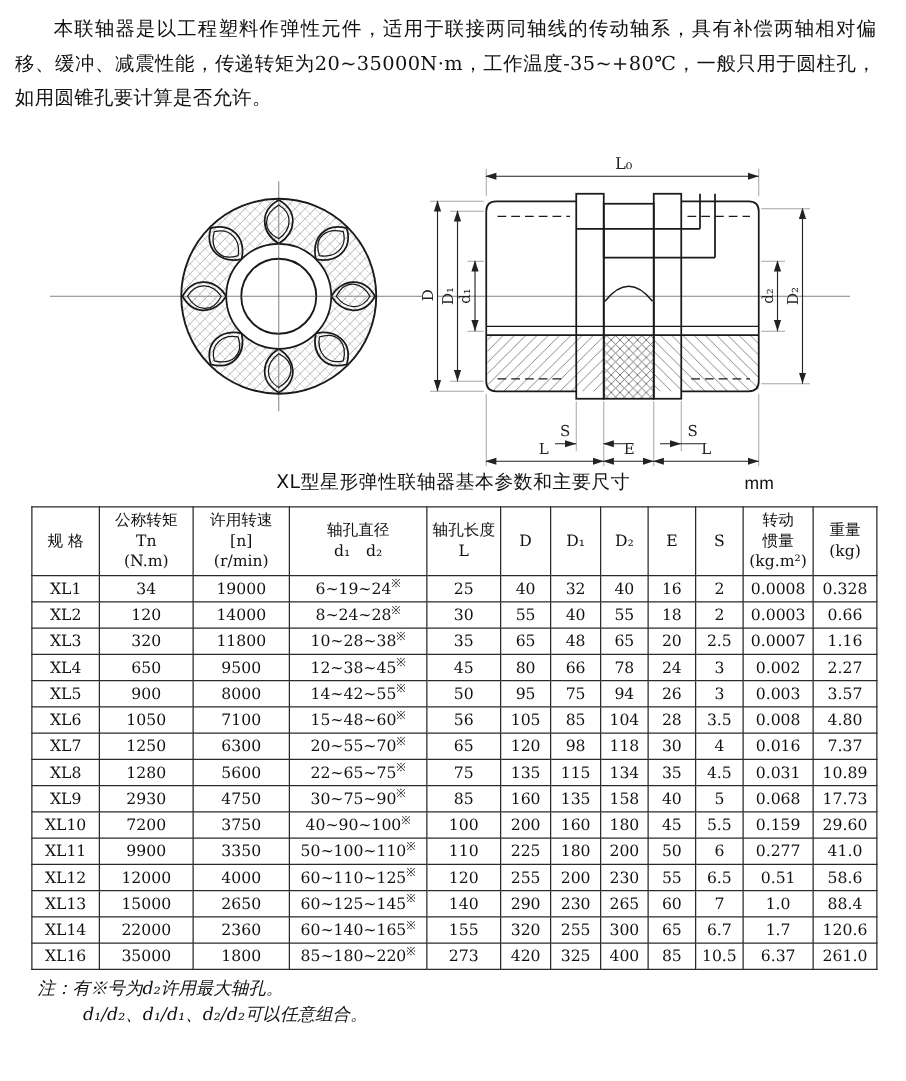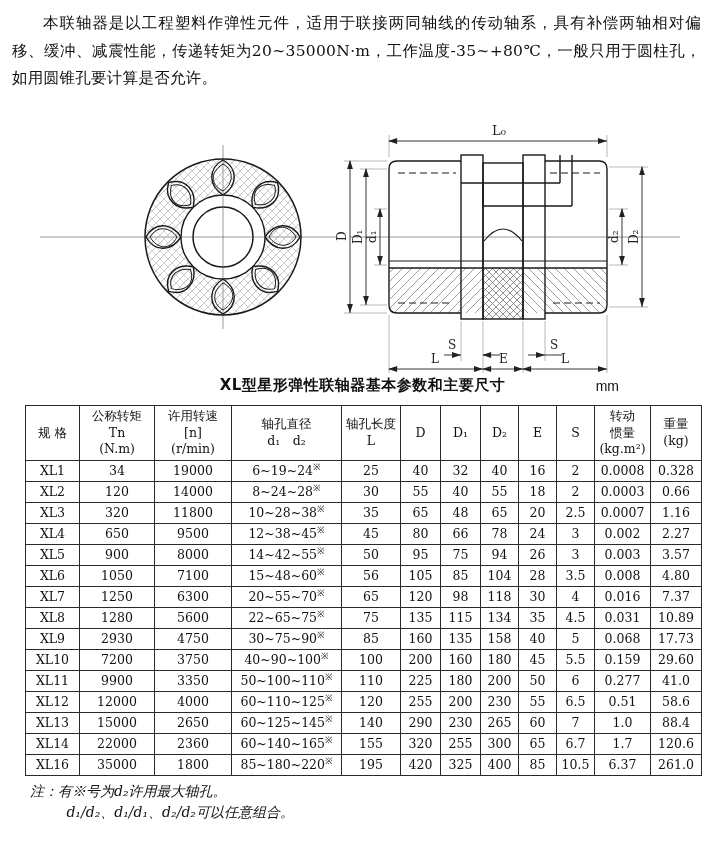--- a/index.html
+++ b/index.html
@@ -10,21 +10,21 @@
   .intro { padding: 10px 24px 0 12px; font-size: 15.5px; line-height: 1.78;
     text-indent: 2em; letter-spacing: 0.3px; text-align: justify;
     font-family: "DejaVu Serif", "Liberation Serif", serif; }
 
   .drawing-wrap { margin-top: 18px; height: 262px; padding-left: 20px; }
   svg text { font-family: "DejaVu Serif", "Liberation Serif", serif; fill:#222; }
 
   .table-title-row { position: relative; text-align: center; height: 24px;
     margin-top: 2px; }
   .table-title { font-family: "DejaVu Sans", "Liberation Sans", sans-serif;
-    font-weight: bold; font-size: 15px; letter-spacing: 0.5px; }
+    font-weight: normal; font-size: 15px; letter-spacing: 0.5px; }
   .table-unit { position: absolute; right: 106px; top: 3px; font-size: 14px;
     font-family: Liberation Sans, sans-serif; }
 
   table { border-collapse: collapse; margin: 6px 0 0 25px; table-layout: fixed;
     width: 676px; border: 1.6px solid #1a1a1a; }
   th, td { border: 1px solid #2a2a2a; text-align: center; vertical-align: middle;
     font-weight: normal; padding: 0; overflow: hidden; }
   thead th { height: 55px; font-size: 12.5px; line-height: 1.3; }
   tbody td { height: 21px; font-size: 12.5px; }
   td .mark { font-size: 9px; vertical-align: super; line-height: 0; }
@@ -398,21 +398,21 @@
         <td>65</td>
         <td>6.7</td>
         <td>1.7</td>
         <td>120.6</td>
       </tr>
       <tr>
         <td>XL16</td>
         <td>35000</td>
         <td>1800</td>
         <td>85~180~220<span class="mark">※</span></td>
-        <td>195</td>
+        <td>273</td>
         <td>420</td>
         <td>325</td>
         <td>400</td>
         <td>85</td>
         <td>10.5</td>
         <td>6.37</td>
         <td>261.0</td>
       </tr>
     </tbody>
 </table>

